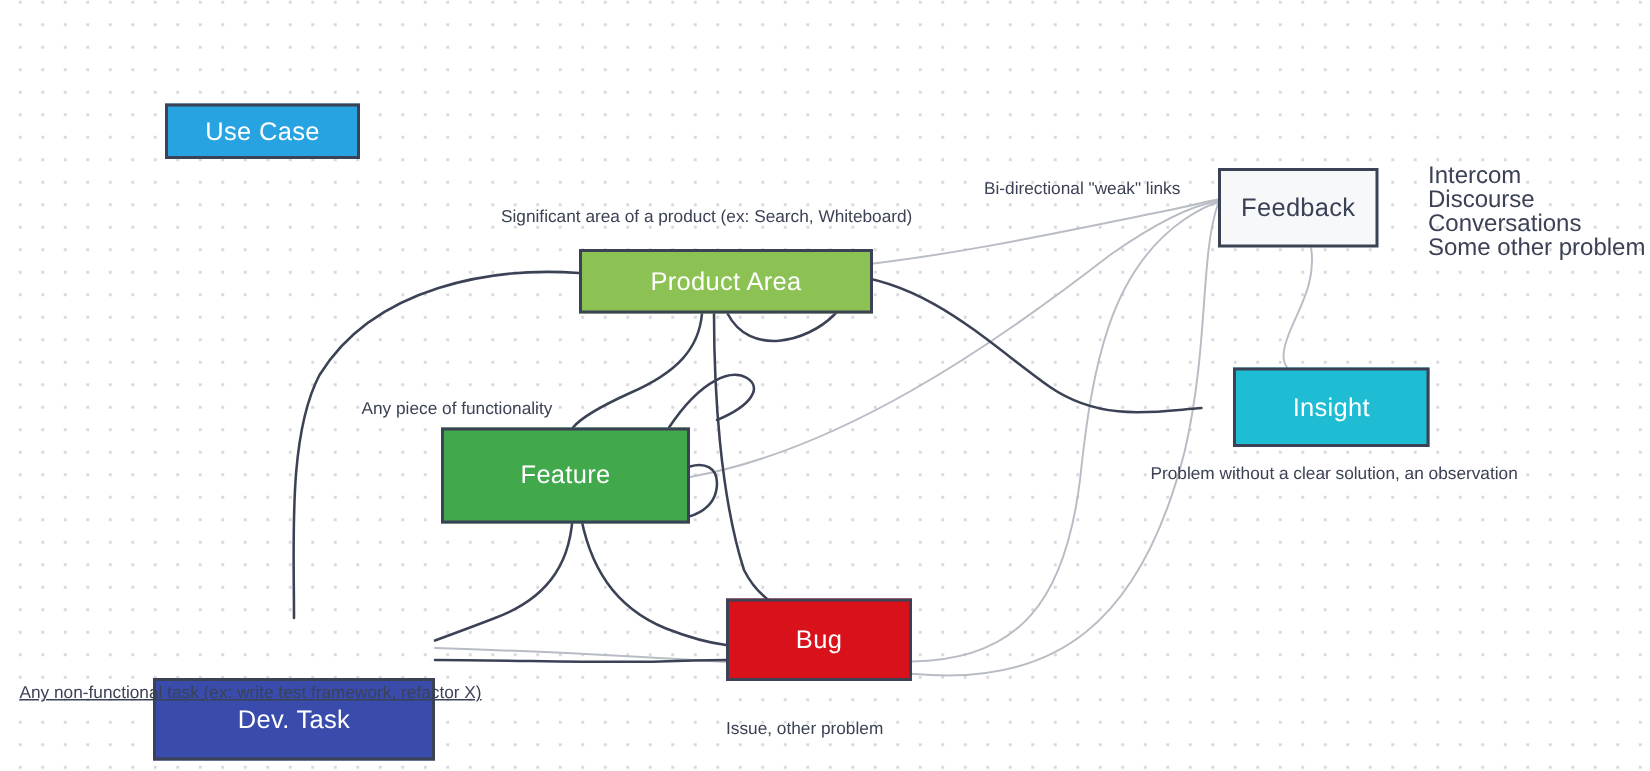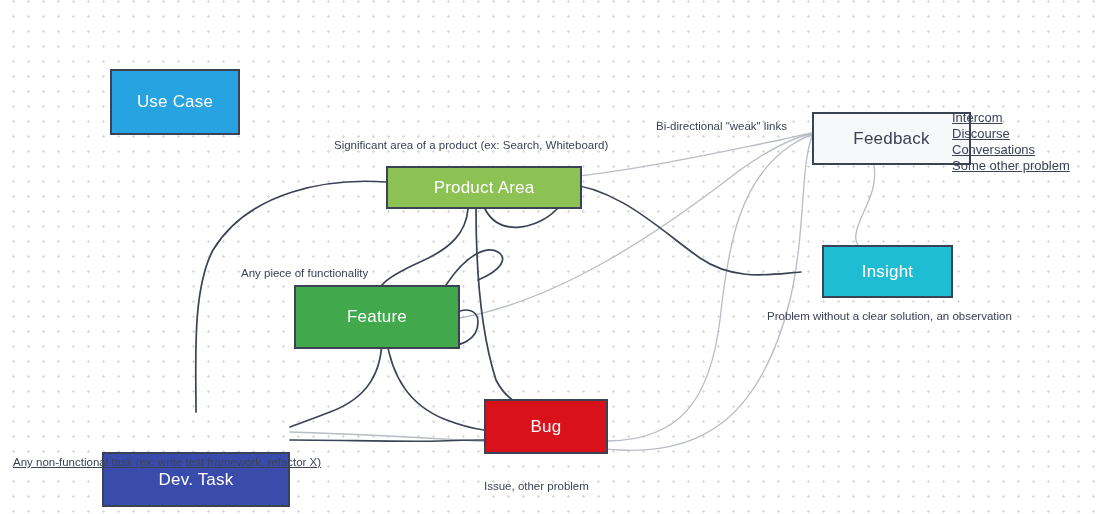--- a/index.html
+++ b/index.html
@@ -44,24 +44,23 @@
   .caption {
     position: absolute;
     color: #3b4255;
     font-size: 11.5px;
     white-space: nowrap;
     line-height: 16px;
   }
   .srclist {
     position: absolute;
     color: #3b4255;
-    font-size: 13px;
+    font-size: 16px;
     line-height: 16px;
     white-space: nowrap;
-    text-decoration: underline;
   }
 </style>
 </head>
 <body>
 
 <div id="canvas">
 
   <svg id="edges" viewBox="0 0 1100 514">
       <path d="M 562 178 C 640 170 720 152 780 140 C 798 136 806 134 812 133" fill="none" stroke="#b8bcc4" stroke-width="1.3" stroke-linecap="round"></path>
       <path d="M 460 318 C 560 300 660 232 740 170 C 780 142 800 136 812 134" fill="none" stroke="#b8bcc4" stroke-width="1.3" stroke-linecap="round"></path>
@@ -74,27 +73,27 @@
       <path d="M 476 209 C 476 260 480 330 496 380 C 506 400 524 410 546 413" fill="none" stroke="#3b4255" stroke-width="1.7" stroke-linecap="round"></path>
       <path d="M 562 183 C 620 188 660 230 700 258 C 735 282 772 274 801 272" fill="none" stroke="#3b4255" stroke-width="1.7" stroke-linecap="round"></path>
       <path d="M 446 285 C 468 252 488 246 498 252 C 508 258 502 270 478 280" fill="none" stroke="#3b4255" stroke-width="1.7" stroke-linecap="round"></path>
       <path d="M 382 337 C 382 372 368 398 330 412 C 312 419 298 424 290 427" fill="none" stroke="#3b4255" stroke-width="1.7" stroke-linecap="round"></path>
       <path d="M 386 337 C 392 378 410 405 444 419 C 462 426 476 429 484 430" fill="none" stroke="#3b4255" stroke-width="1.7" stroke-linecap="round"></path>
       <path d="M 460 311 C 470 308 478 312 478 322 C 478 338 462 350 436 344" fill="none" stroke="#3b4255" stroke-width="1.7" stroke-linecap="round"></path>
       <path d="M 290 440 C 340 440 400 442 440 441 C 462 440 476 440 484 440" fill="none" stroke="#3b4255" stroke-width="1.7" stroke-linecap="round"></path>
     </svg>
 
   <div id="nodes-layer">
-      <div class="node" style="left: 110px; top: 69px; width: 130px; height: 66px; background: rgb(38, 163, 224); color: rgb(255, 255, 255); border-color: rgb(59, 66, 85);">
+      <div class="node" style="left: 110px; top: 69px; width: 130px; height: 37px; background: rgb(38, 163, 224); color: rgb(255, 255, 255); border-color: rgb(59, 66, 85);">
         <span>Use Case</span>
       </div>
       <div class="node" style="left: 386px; top: 166px; width: 196px; height: 43px; background: rgb(140, 193, 83); color: rgb(255, 255, 255); border-color: rgb(59, 66, 85);">
         <span>Product Area</span>
       </div>
-      <div class="node light-text" style="left: 812px; top: 112px; width: 159px; height: 53px; background: rgb(247, 248, 249); color: rgb(59, 66, 85); border-color: rgb(59, 66, 85);">
+      <div class="node light-text" style="left: 812px; top: 112px; width: 107px; height: 53px; background: rgb(247, 248, 249); color: rgb(59, 66, 85); border-color: rgb(59, 66, 85);">
         <span>Feedback</span>
       </div>
       <div class="node" style="left: 801px; top: 245px; width: 131px; height: 53px; background: rgb(31, 189, 212); color: rgb(255, 255, 255); border-color: rgb(59, 66, 85); margin-left: 21px;">
         <span>Insight</span>
       </div>
       <div class="node" style="left: 294px; top: 285px; width: 166px; height: 64px; background: rgb(65, 169, 76); color: rgb(255, 255, 255); border-color: rgb(59, 66, 85);">
         <span>Feature</span>
       </div>
       <div class="node" style="left: 102px; top: 412px; width: 188px; height: 55px; background: rgb(58, 76, 171); color: rgb(255, 255, 255); border-color: rgb(59, 66, 85); margin-top: 40px;">
         <span>Dev. Task</span>

